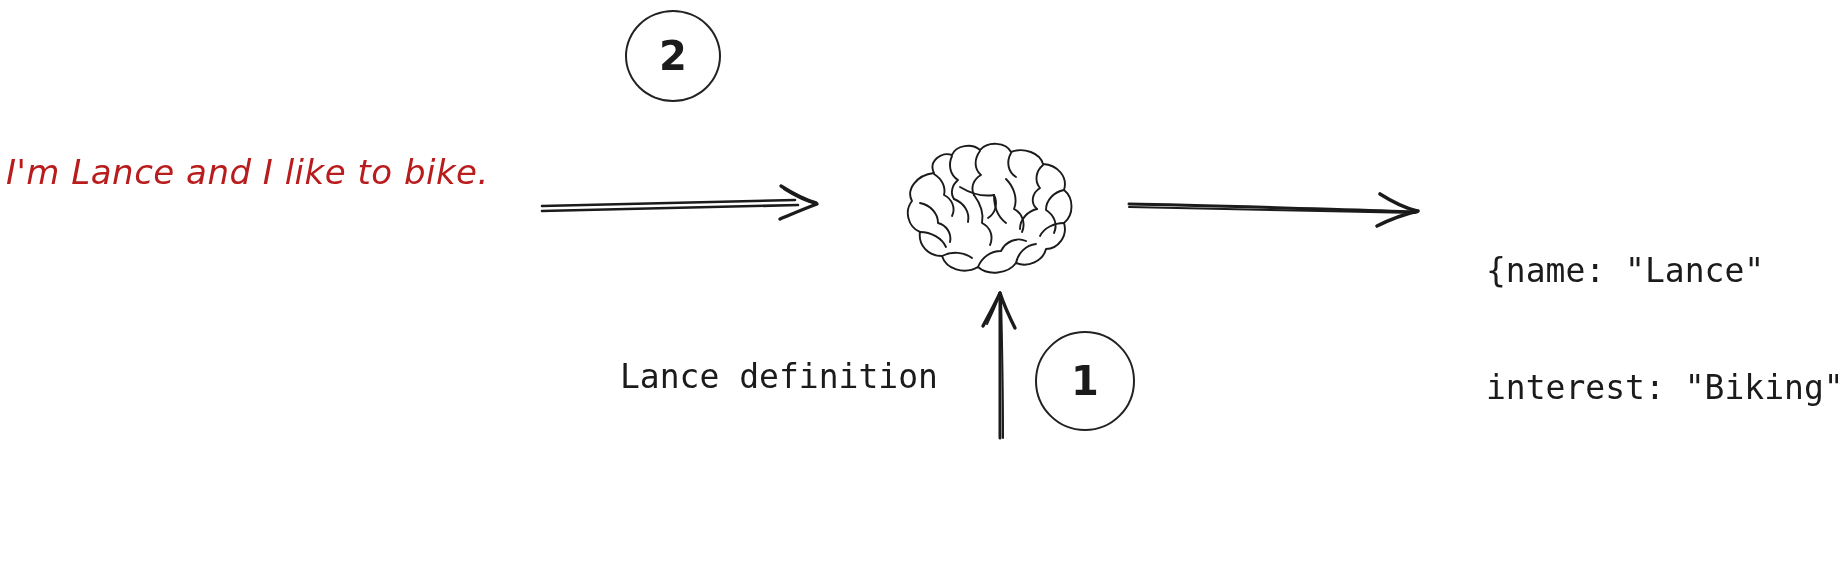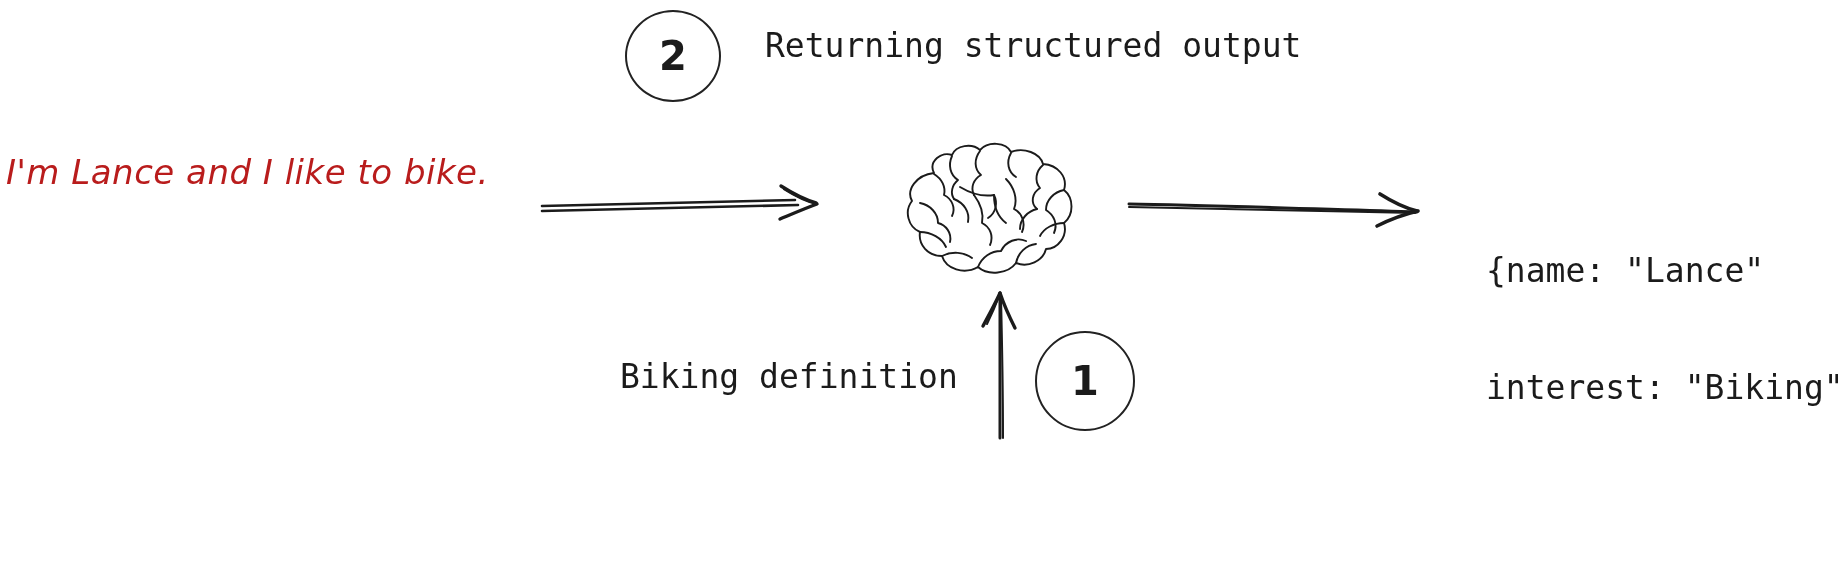--- a/index.html
+++ b/index.html
@@ -85,21 +85,20 @@
 
   svg { display: block; overflow: visible; }
 </style>
 </head>
 <body>
 
 <div id="canvas">
 
   <div class="abs step-badge" id="step2-badge">2</div>
 
-  <div class="abs mono-text" id="step2-label">Returning structured output</div>
 
   <div class="abs hand-text" id="input-sentence">I'm Lance and I like to bike.</div>
 
   <div class="abs" id="arrow-in-wrap">
     <svg width="330" height="52" viewBox="0 0 330 52" fill="none">
       <path d="M2 28 C 60 26, 150 25, 255 22" stroke="#1b1b1b" stroke-width="2.6" stroke-linecap="round" fill="none"></path>
       <path d="M2 33 C 60 32, 150 30, 258 27" stroke="#1b1b1b" stroke-width="2.6" stroke-linecap="round" fill="none"></path>
       <path d="M241 8 C 252 15, 266 22, 276 25" stroke="#1b1b1b" stroke-width="3.4" stroke-linecap="round" fill="none"></path>
       <path d="M240 41 C 252 36, 266 30, 277 26" stroke="#1b1b1b" stroke-width="3.4" stroke-linecap="round" fill="none"></path>
       <path d="M244 11 C 255 18, 268 24, 277 26" stroke="#1b1b1b" stroke-width="2.2" stroke-linecap="round" fill="none"></path>
@@ -147,21 +146,21 @@
       <path d="M255 14 C 266 21, 280 28, 292 31" stroke="#1b1b1b" stroke-width="3.6" stroke-linecap="round" fill="none"></path>
       <path d="M252 46 C 264 40, 280 34, 293 31" stroke="#1b1b1b" stroke-width="3.6" stroke-linecap="round" fill="none"></path>
     </svg>
   </div>
 
   <div class="abs code-block" id="output-code">
     <span class="code-line">{name: "Lance"</span>
     <span class="code-line">interest: "Biking"}</span>
   </div>
 
-  <div class="abs mono-text" id="schema-label">Biking definition</div>
+  <div class="abs mono-text" id="schema-label">Lance definition</div>
 
   <div class="abs" id="arrow-up-wrap">
     <svg width="60" height="152" viewBox="0 0 60 152" fill="none">
       <path d="M25 150 C 25 100, 25 50, 25 8" stroke="#1b1b1b" stroke-width="3.0" stroke-linecap="round" fill="none"></path>
       <path d="M28 150 C 28 100, 27 50, 26 9" stroke="#1b1b1b" stroke-width="2.0" stroke-linecap="round" fill="none"></path>
       <path d="M8 38 C 14 27, 21 14, 25 5" stroke="#1b1b1b" stroke-width="3.4" stroke-linecap="round" fill="none"></path>
       <path d="M40 40 C 34 28, 28 14, 25 5" stroke="#1b1b1b" stroke-width="3.4" stroke-linecap="round" fill="none"></path>
       <path d="M12 36 C 17 26, 22 14, 25 6" stroke="#1b1b1b" stroke-width="2.0" stroke-linecap="round" fill="none"></path>
     </svg>
   </div>

